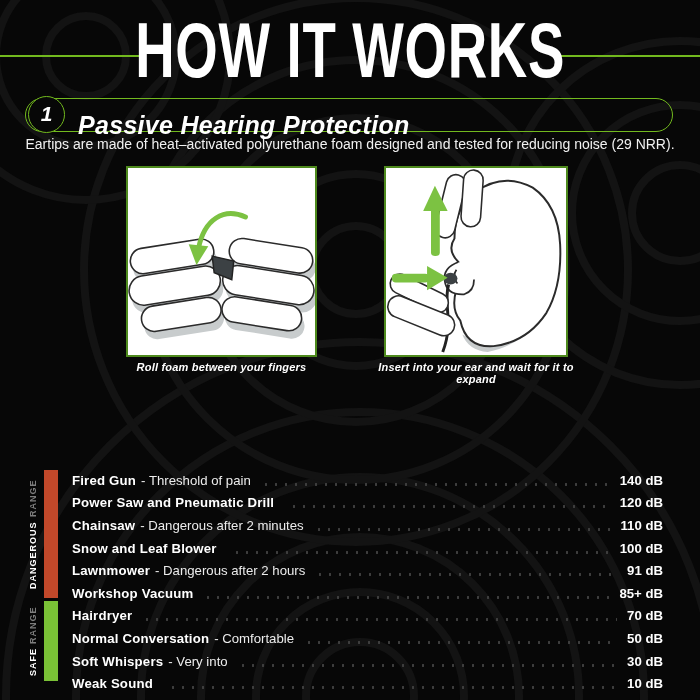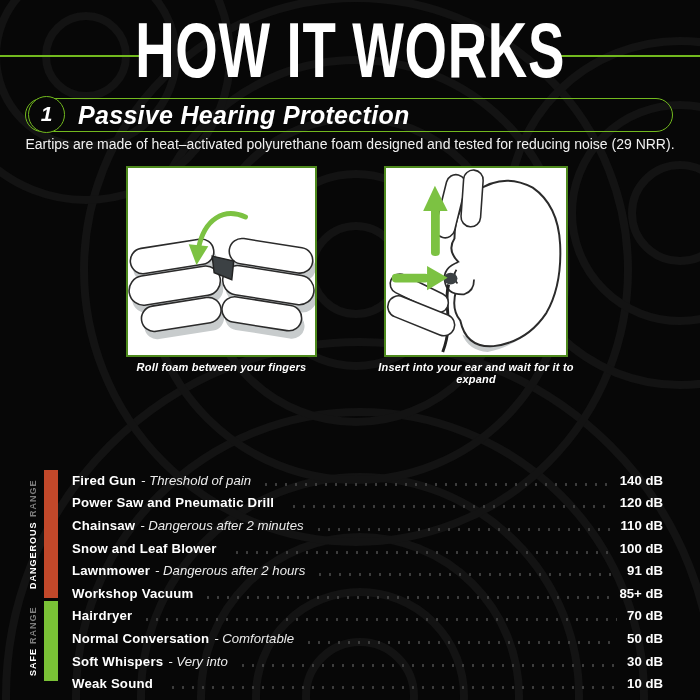--- a/index.html
+++ b/index.html
@@ -16,21 +16,21 @@
   .condensed{display:inline-block;transform:scaleX(0.70);transform-origin:center;white-space:nowrap;
              font-weight:bold;letter-spacing:1px;}
   .main-title{font-size:78px;}
 
   
   .pill{position:absolute;left:25px;top:98px;width:648px;height:34px;border:1.5px solid #72B91E;
         border-radius:19px;box-sizing:border-box;}
   .badge{position:absolute;left:28px;top:96px;width:37px;height:37px;border:1.5px solid #72B91E;
          border-radius:50%;background:#070707;box-sizing:border-box;text-align:center;line-height:34px;
          font-size:21px;font-weight:bold;font-style:italic;z-index:2;}
-  .section-title{position:absolute;left:78px;top:97px;height:36px;line-height:36px;
+  .section-title{position:absolute;left:78px;top:107px;height:36px;line-height:36px;
                  font-size:25px;font-weight:bold;font-style:italic;letter-spacing:0.3px;z-index:2;}
   .subtitle{position:absolute;left:0;right:0;top:136px;text-align:center;font-size:14px;color:#f1f1f1;}
 
   
   .figure{position:absolute;top:166px;height:191px;background:#fff;border:2px solid #4E8A1D;box-sizing:border-box;}
   .figure.f1{left:126px;width:191px;}
   .figure.f2{left:384px;width:184px;}
   .figure svg{display:block;width:100%;height:100%;}
   .caption{position:absolute;top:361px;text-align:center;font-size:11px;font-weight:bold;font-style:italic;letter-spacing:0.2px;}
   .caption.c1{left:116px;width:211px;}
@@ -44,21 +44,21 @@
   .bar.safe{left:44px;top:601px;height:80px;background:#7AC136;}
   .vlabel{position:absolute;left:26px;width:14px;writing-mode:vertical-rl;transform:rotate(180deg);
           display:flex;align-items:center;justify-content:center;gap:4px;
           font-size:9px;font-weight:bold;letter-spacing:1px;z-index:2;}
   .vlabel.dangerous{top:470px;height:128px;}
   .vlabel.safe{top:601px;height:80px;}
   .vlabel .muted{color:#7d7d7d;font-weight:bold;}
   .table{position:absolute;left:72px;right:37px;top:469px;z-index:2;}
   .row{display:flex;align-items:center;height:22.6px;}
   .row-name{font-size:13.2px;font-weight:bold;white-space:nowrap;letter-spacing:0.2px;}
-  .row-desc{font-size:13.2px;font-style:italic;color:#ececec;margin-left:5px;white-space:nowrap;}
+  .row-desc{font-size:13.2px;color:#ececec;margin-left:5px;white-space:nowrap;}
   .dots{flex:1;height:3px;margin:0 10px;position:relative;top:4px;
         background-image:radial-gradient(circle,#3e3e3e 1.1px,transparent 1.4px);
         background-size:10px 3px;background-repeat:repeat-x;background-position:left center;}
   .row-db{font-size:13.2px;font-weight:bold;white-space:nowrap;}
 </style>
 </head>
 <body>
 
 <div class="page">
 

